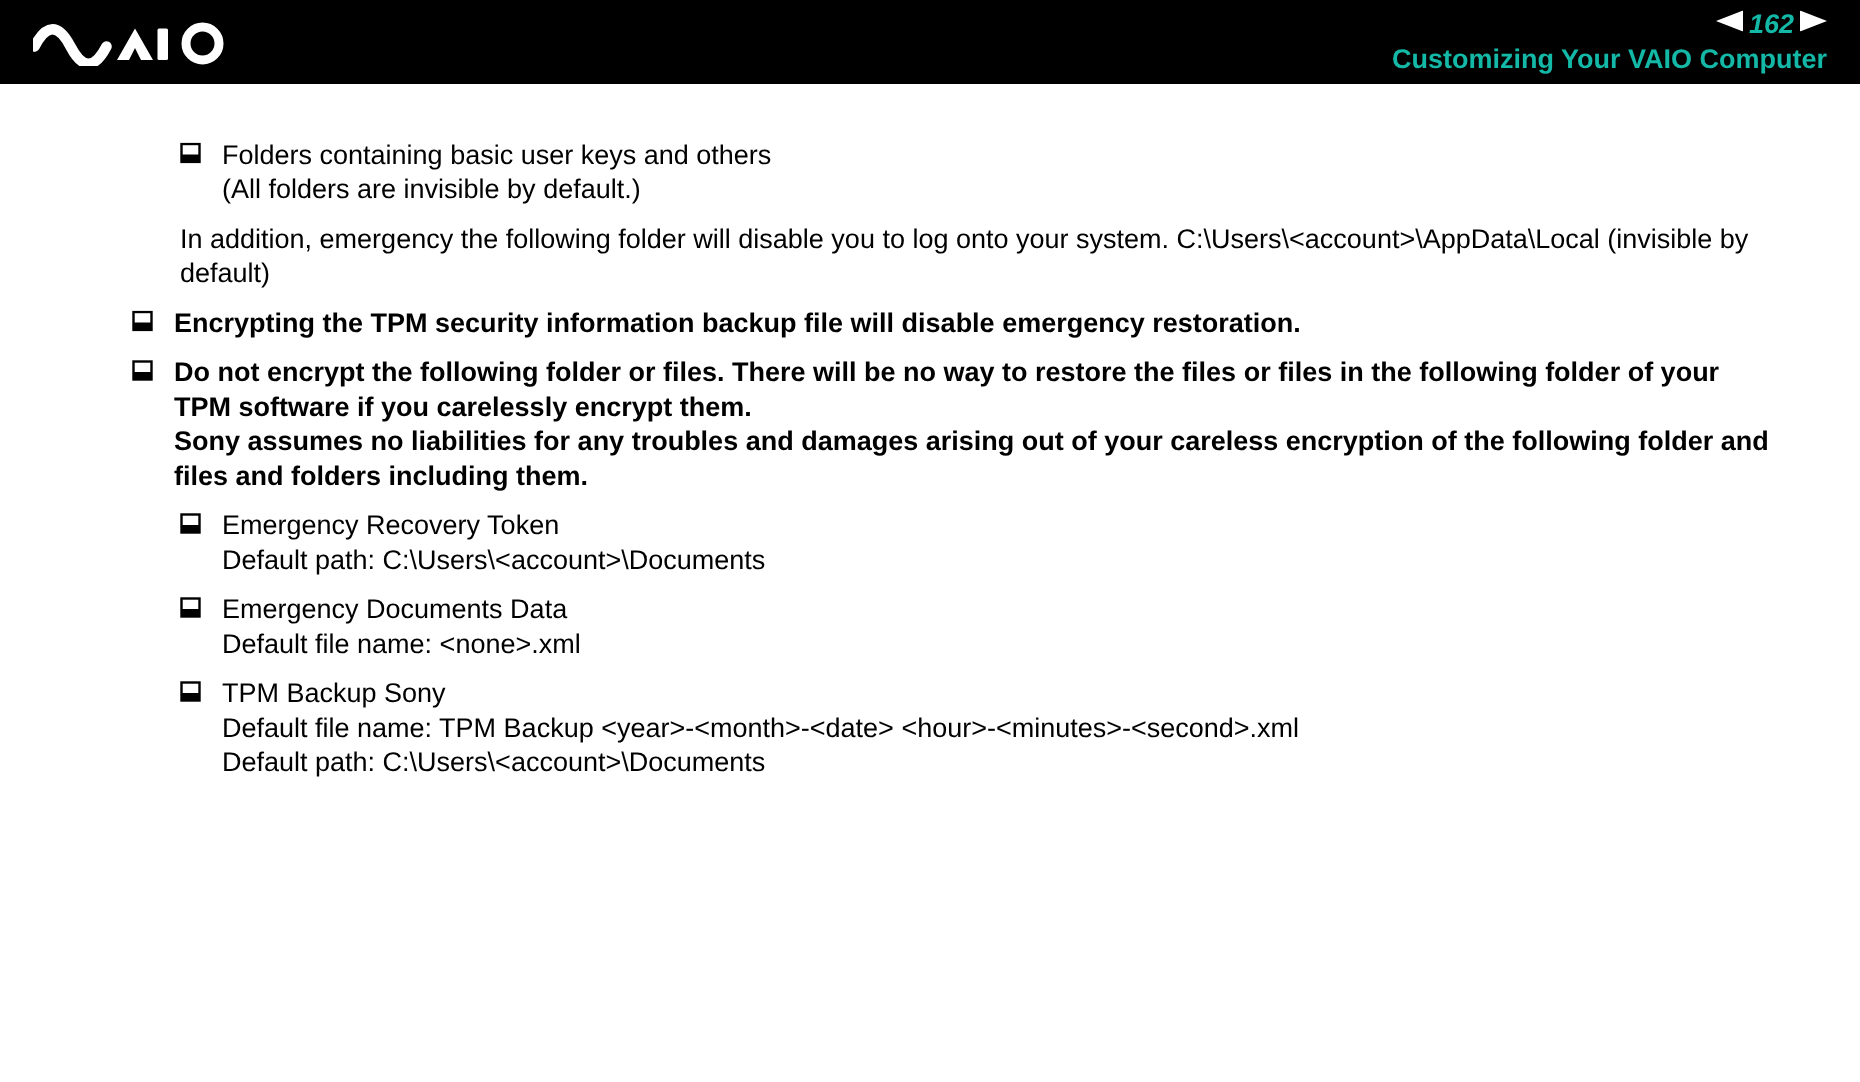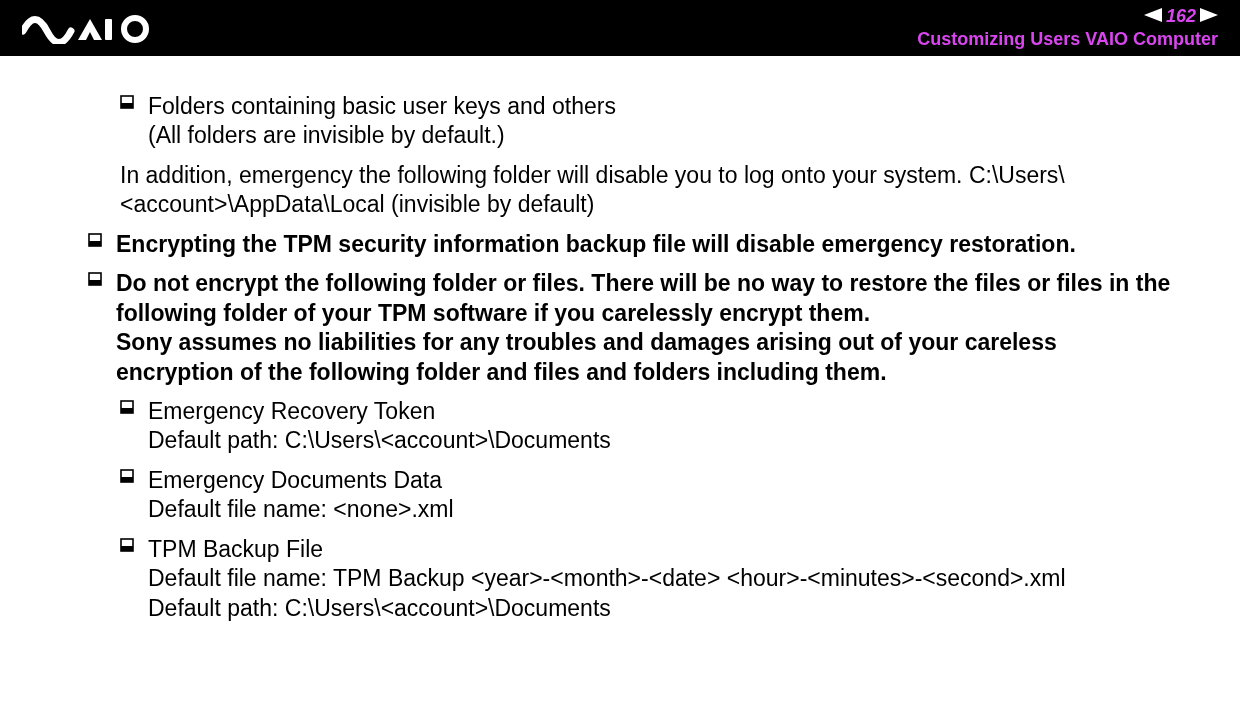--- a/index.html
+++ b/index.html
@@ -1,24 +1,24 @@
 <!DOCTYPE html>
 <html><head>
 <meta charset="utf-8">
 <style>
   html,body{margin:0;padding:0;background:#fff;font-family:Arial,Helvetica,sans-serif;color:#000;}
   .page{width:1240px;height:721px;position:relative;overflow:hidden;}
-  .header{background:#000;color:#d946ef;height:56px;width:100%;position:relative;}
+  .header{background:#000;color:#14b8a6;height:56px;width:100%;position:relative;}
   .logo{position:absolute;left:22px;top:14px;}
   .hdr-right{position:absolute;right:22px;top:6px;text-align:right;}
   .pagenum-row{display:flex;align-items:center;justify-content:flex-end;gap:4px;}
   .pagenum{font-style:italic;font-weight:bold;font-size:18px;}
   .arrow-left,.arrow-right{display:inline-block;}
   .section-title{font-weight:bold;font-size:18px;margin-top:2px;}
-  .content{padding:36px 60px 0 88px;font-size:23px;line-height:1.28;}
+  .content{padding:36px 60px 0 88px;font-size:18px;line-height:1.28;}
   .indent1{margin-left:32px;}
   .item{display:flex;align-items:flex-start;margin-bottom:10px;}
   .bullet{flex:0 0 auto;margin-right:14px;margin-top:3px;}
   .bullet svg{display:block;}
   .body{flex:1 1 auto;}
   .body .line{display:block;}
   .plain{margin-left:32px;margin-bottom:10px;}
   .nowrap{white-space:normal;font-weight:bold;}
 </style>
 </head>
@@ -49,21 +49,21 @@
               <polygon points="18,0 18,14 0,7" fill="#fff"></polygon>
             </svg>
       </span>
       <span class="pagenum">162</span>
       <span class="arrow-right">
         <svg width="18" height="14" viewBox="0 0 18 14">
               <polygon points="0,0 0,14 18,7" fill="#fff"></polygon>
             </svg>
       </span>
     </div>
-    <div class="section-title">Customizing Users VAIO Computer</div>
+    <div class="section-title">Customizing Your VAIO Computer</div>
   </div>
 </div>
 
 <div class="content">
 
   <div class="item indent1">
     <span class="bullet">
       <svg width="14" height="14" viewBox="0 0 14 14">
             <rect x="1" y="1" width="12" height="12" fill="none" stroke="#000" stroke-width="1.6"></rect>
             <rect x="1" y="8" width="12" height="5" fill="#000"></rect>
@@ -133,21 +133,21 @@
   </div>
 
   <div class="item indent1">
     <span class="bullet">
       <svg width="14" height="14" viewBox="0 0 14 14">
             <rect x="1" y="1" width="12" height="12" fill="none" stroke="#000" stroke-width="1.6"></rect>
             <rect x="1" y="8" width="12" height="5" fill="#000"></rect>
           </svg>
     </span>
     <span class="body">
-      <span class="line">TPM Backup File</span>
+      <span class="line">TPM Backup Sony</span>
       <span class="line">Default file name: TPM Backup &lt;year&gt;-&lt;month&gt;-&lt;date&gt; &lt;hour&gt;-&lt;minutes&gt;-&lt;second&gt;.xml</span>
       <span class="line">Default path: C:\Users\&lt;account&gt;\Documents</span>
     </span>
   </div>
 
 </div>
 
 </div>
 
 </body></html>

